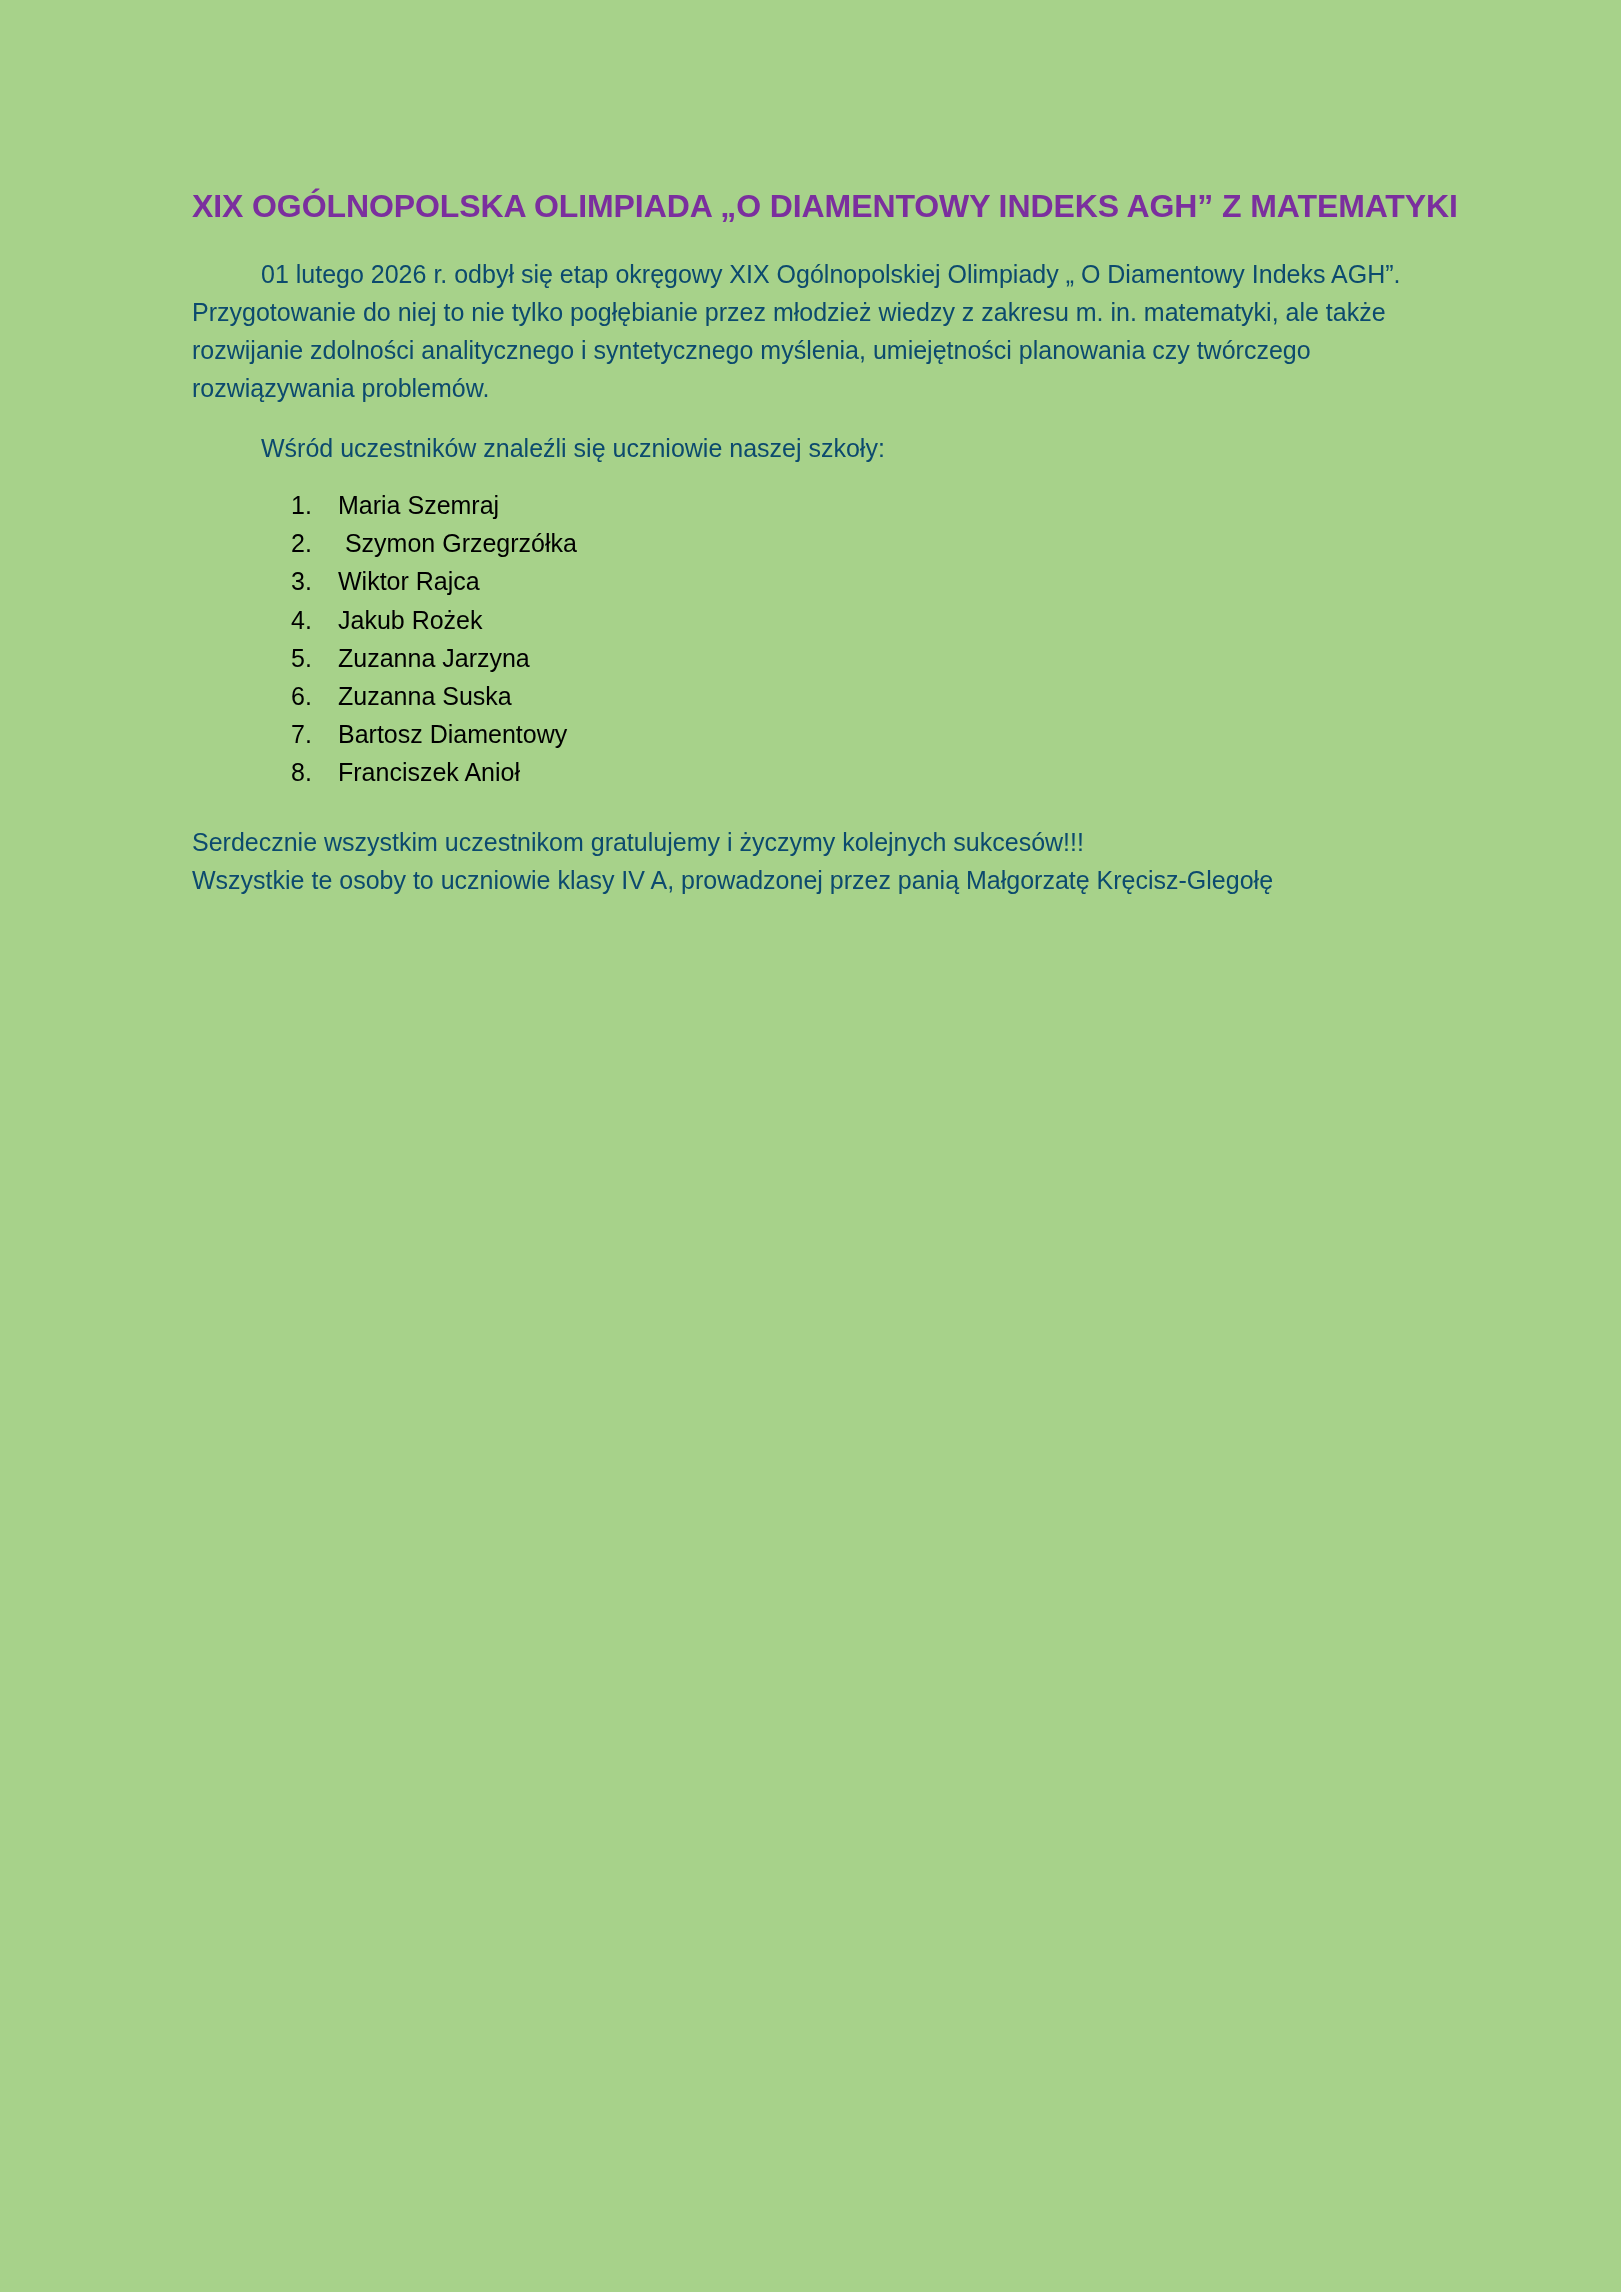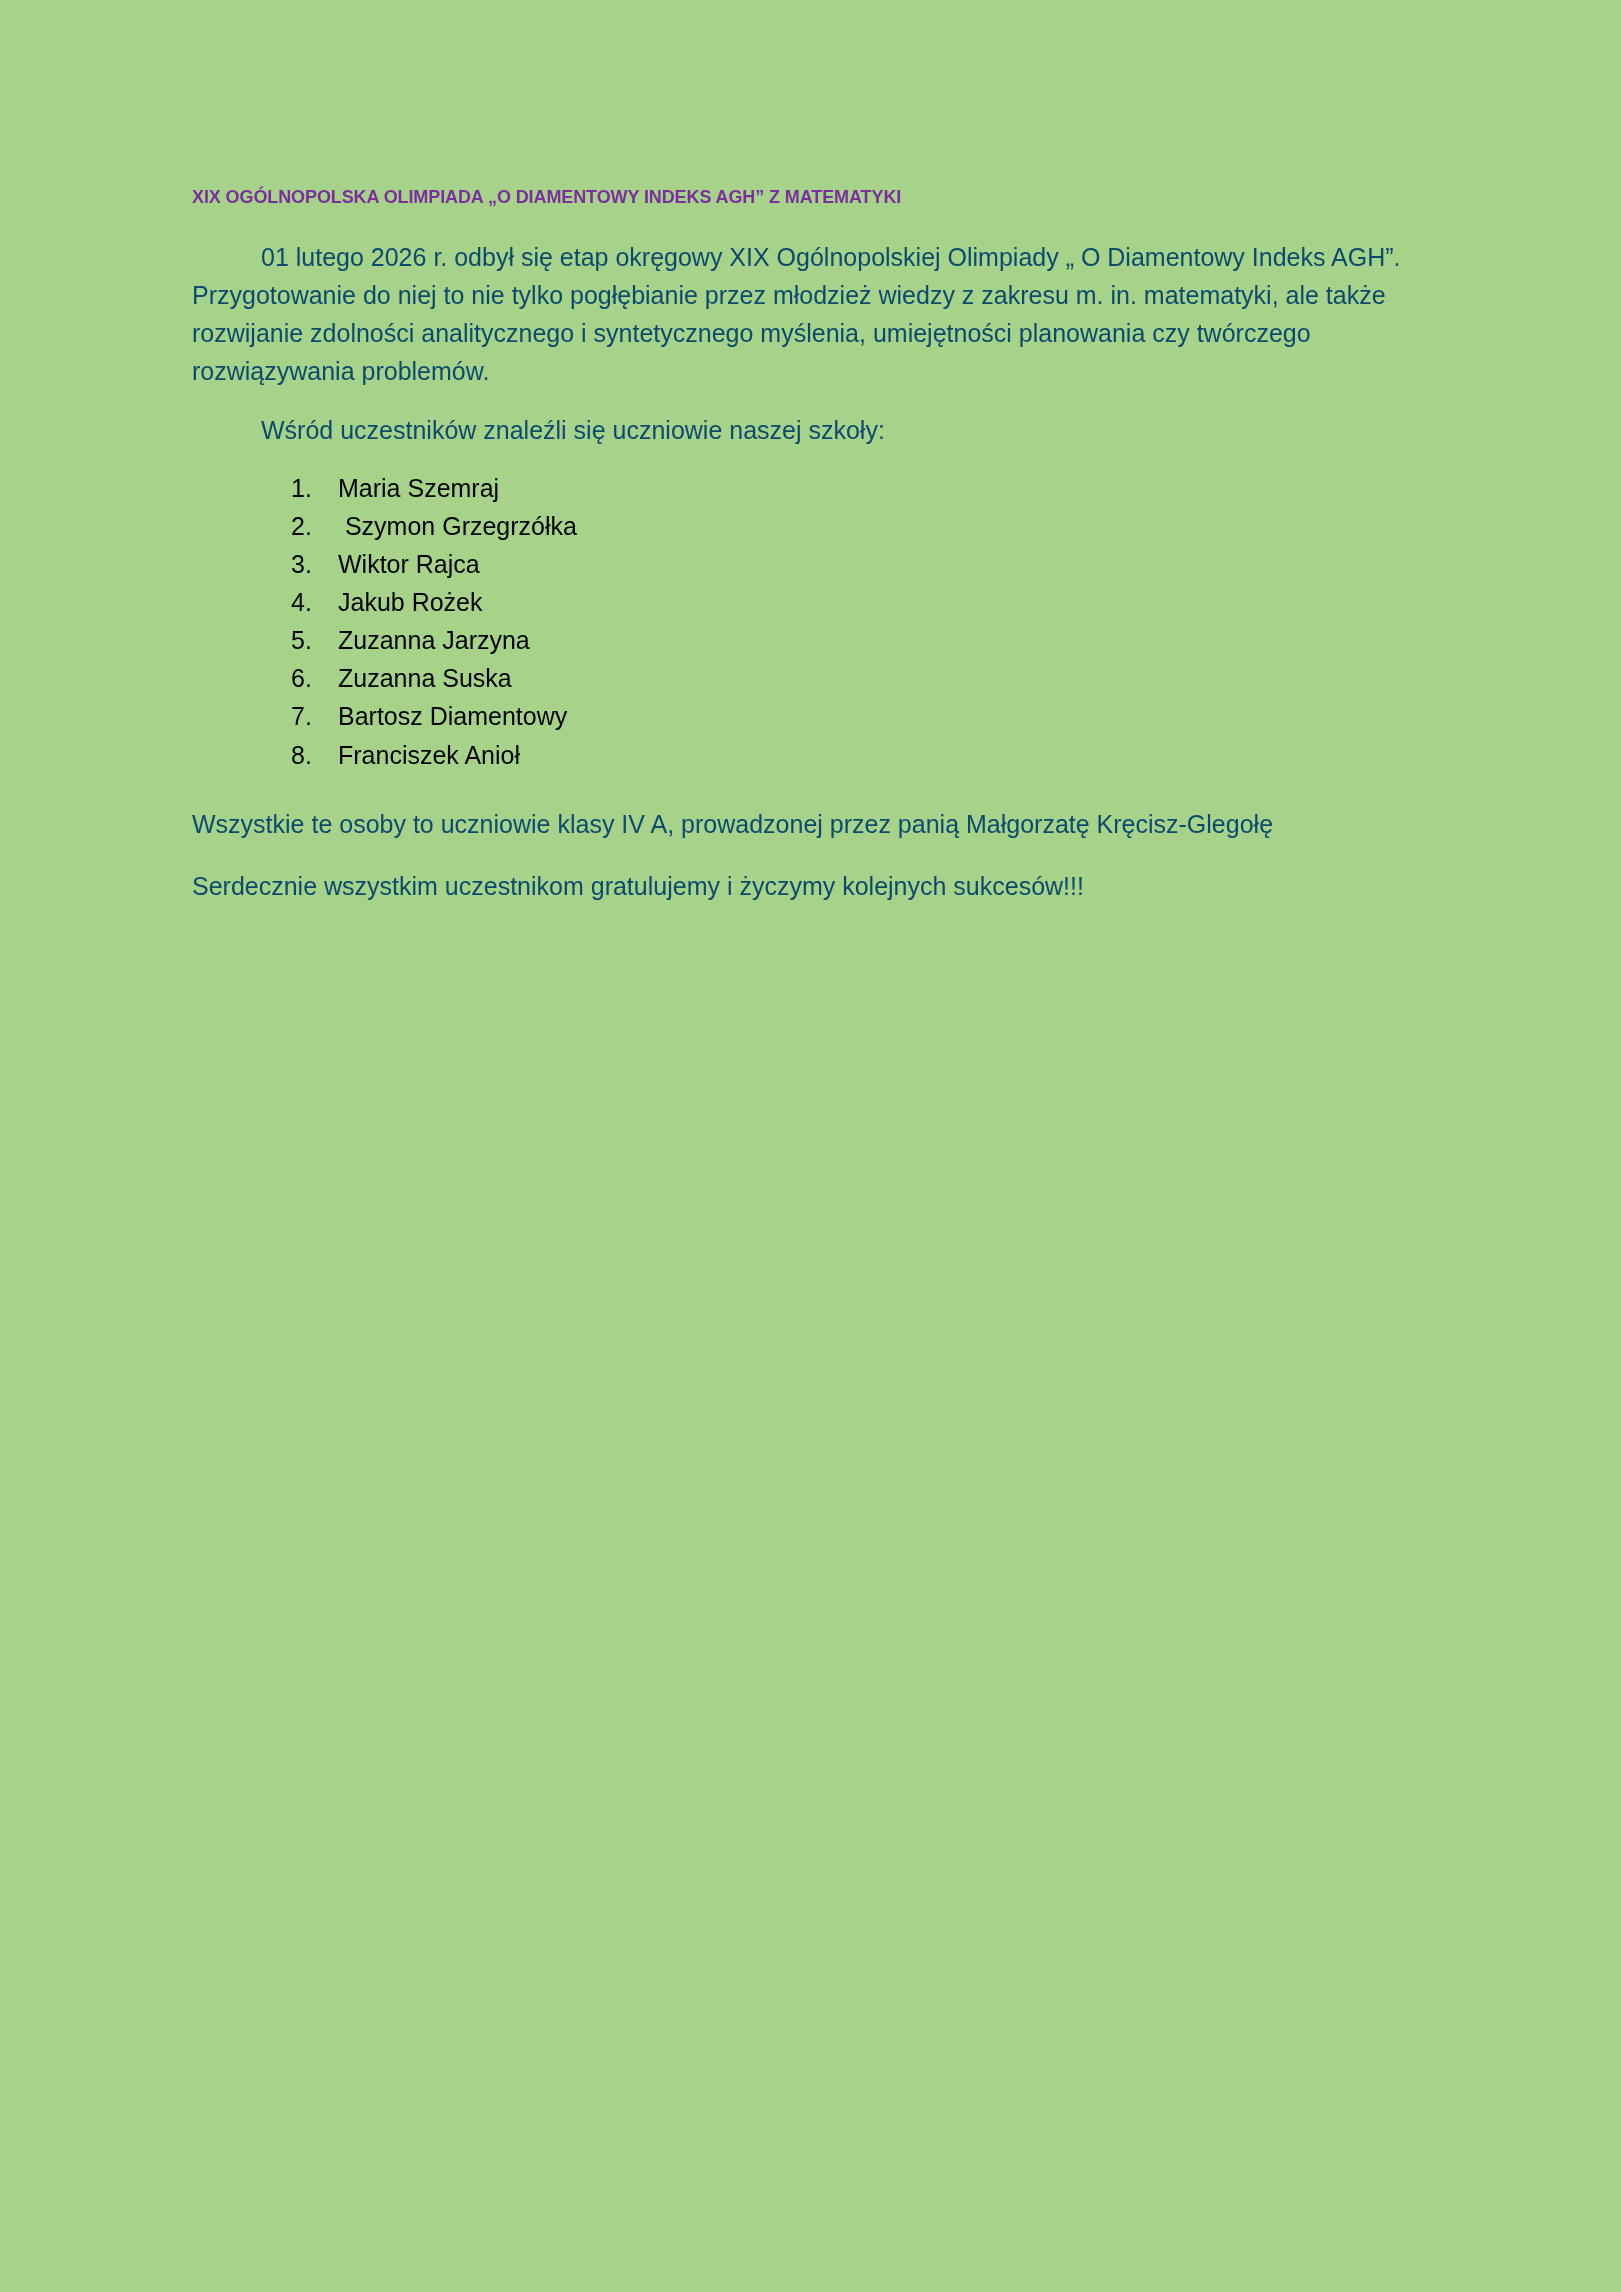--- a/index.html
+++ b/index.html
@@ -25,21 +25,21 @@
   }
 
   .content {
     position: absolute;
     left: 192px;
     top: 186px;
     width: 1233px;
   }
 
   .doc-title {
-    font-size: 18px;
+    font-size: 32px;
     font-weight: bold;
     color: #7b2f9e;
     letter-spacing: -0.1px;
     line-height: 1.25;
     margin: 0 0 29px 0;
     white-space: nowrap;
   }
 
   .para {
     font-size: 25px;
@@ -136,19 +136,19 @@
       <li>
         <span class="num">7.</span>
         <span class="name">Bartosz Diamentowy</span>
       </li>
       <li>
         <span class="num">8.</span>
         <span class="name">Franciszek Anioł</span>
       </li>
     </ol>
 
+    <p class="para para-final">Serdecznie wszystkim uczestnikom gratulujemy i życzymy kolejnych sukcesów!!!</p>
+
     <p class="para para-closing">Wszystkie te osoby to uczniowie  klasy IV A, prowadzonej przez panią Małgorzatę Kręcisz-Glegołę</p>
-
-    <p class="para para-final">Serdecznie wszystkim uczestnikom gratulujemy i życzymy kolejnych sukcesów!!!</p>
 
   </div>
 </div>
 
 
 </body></html>

